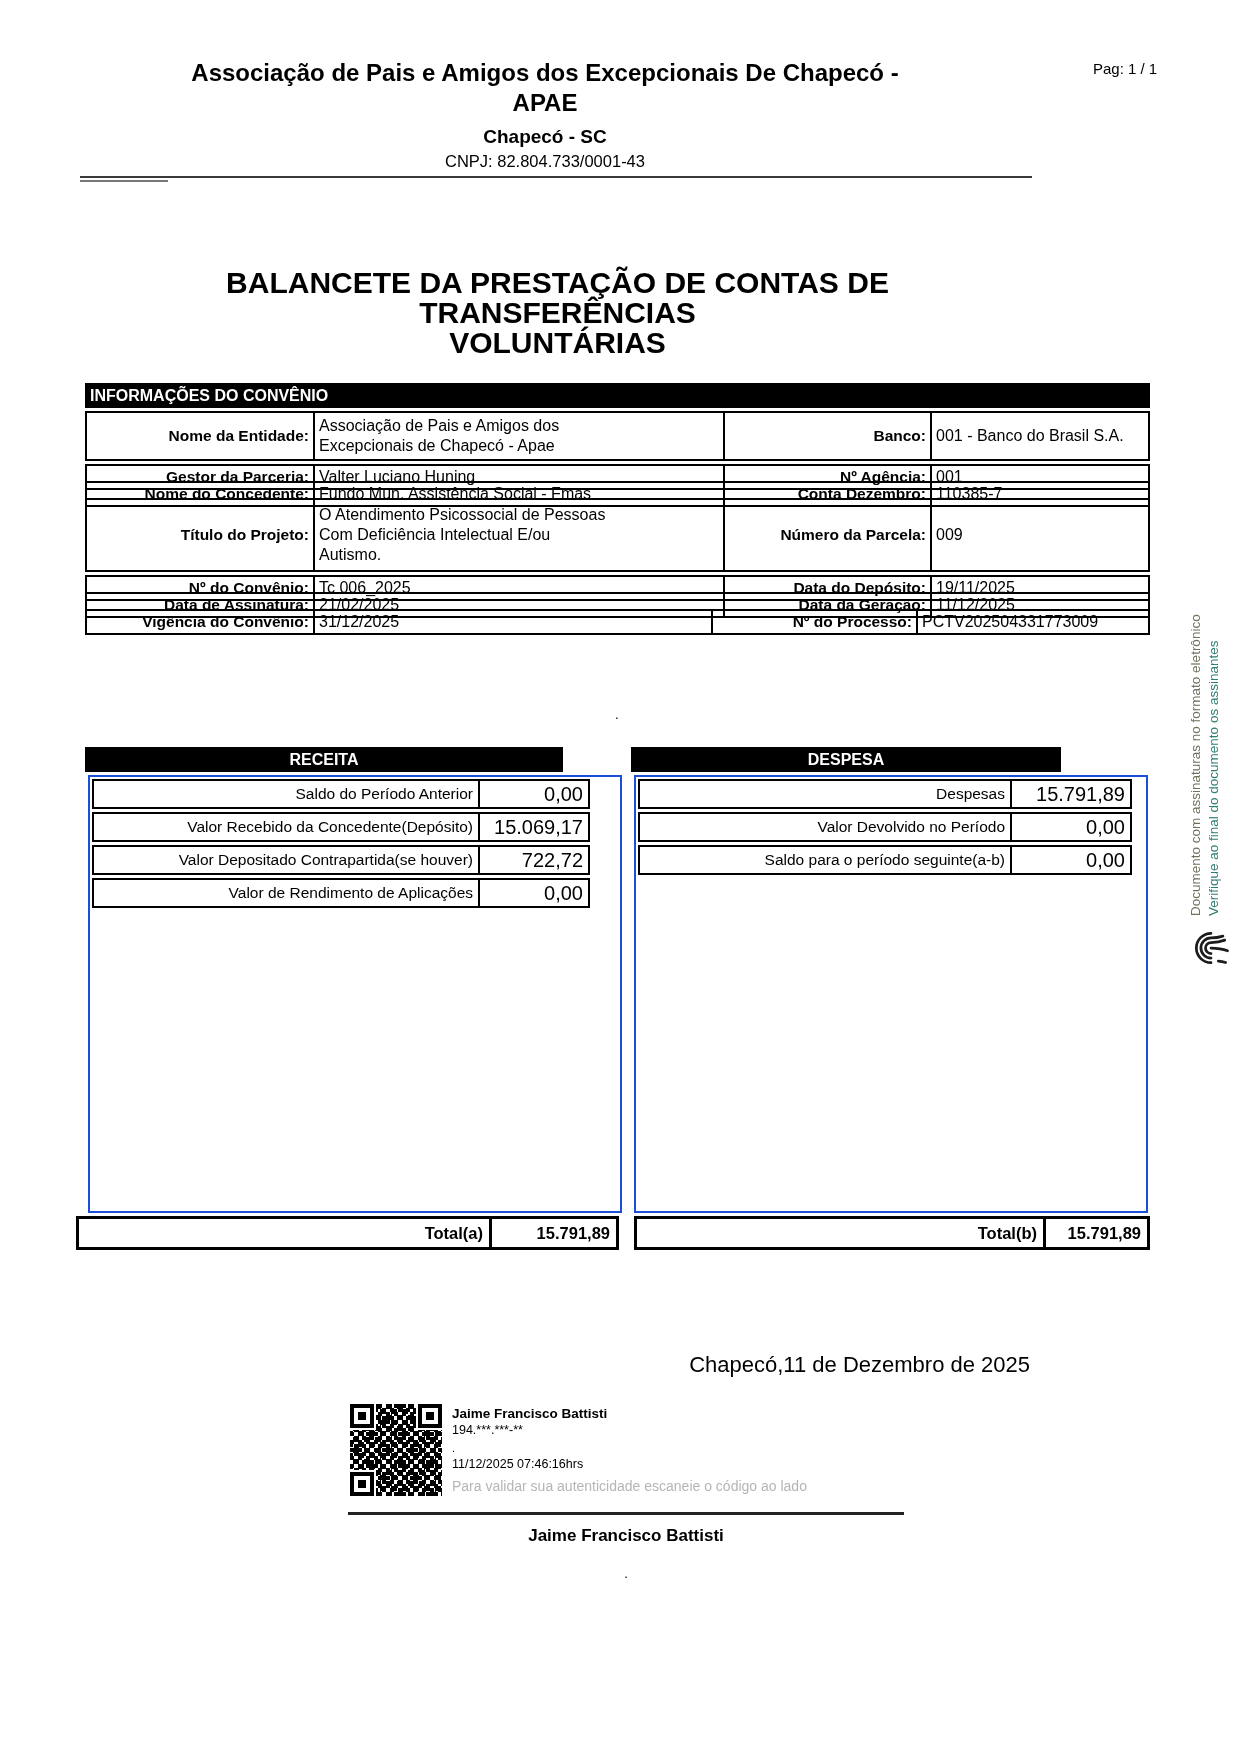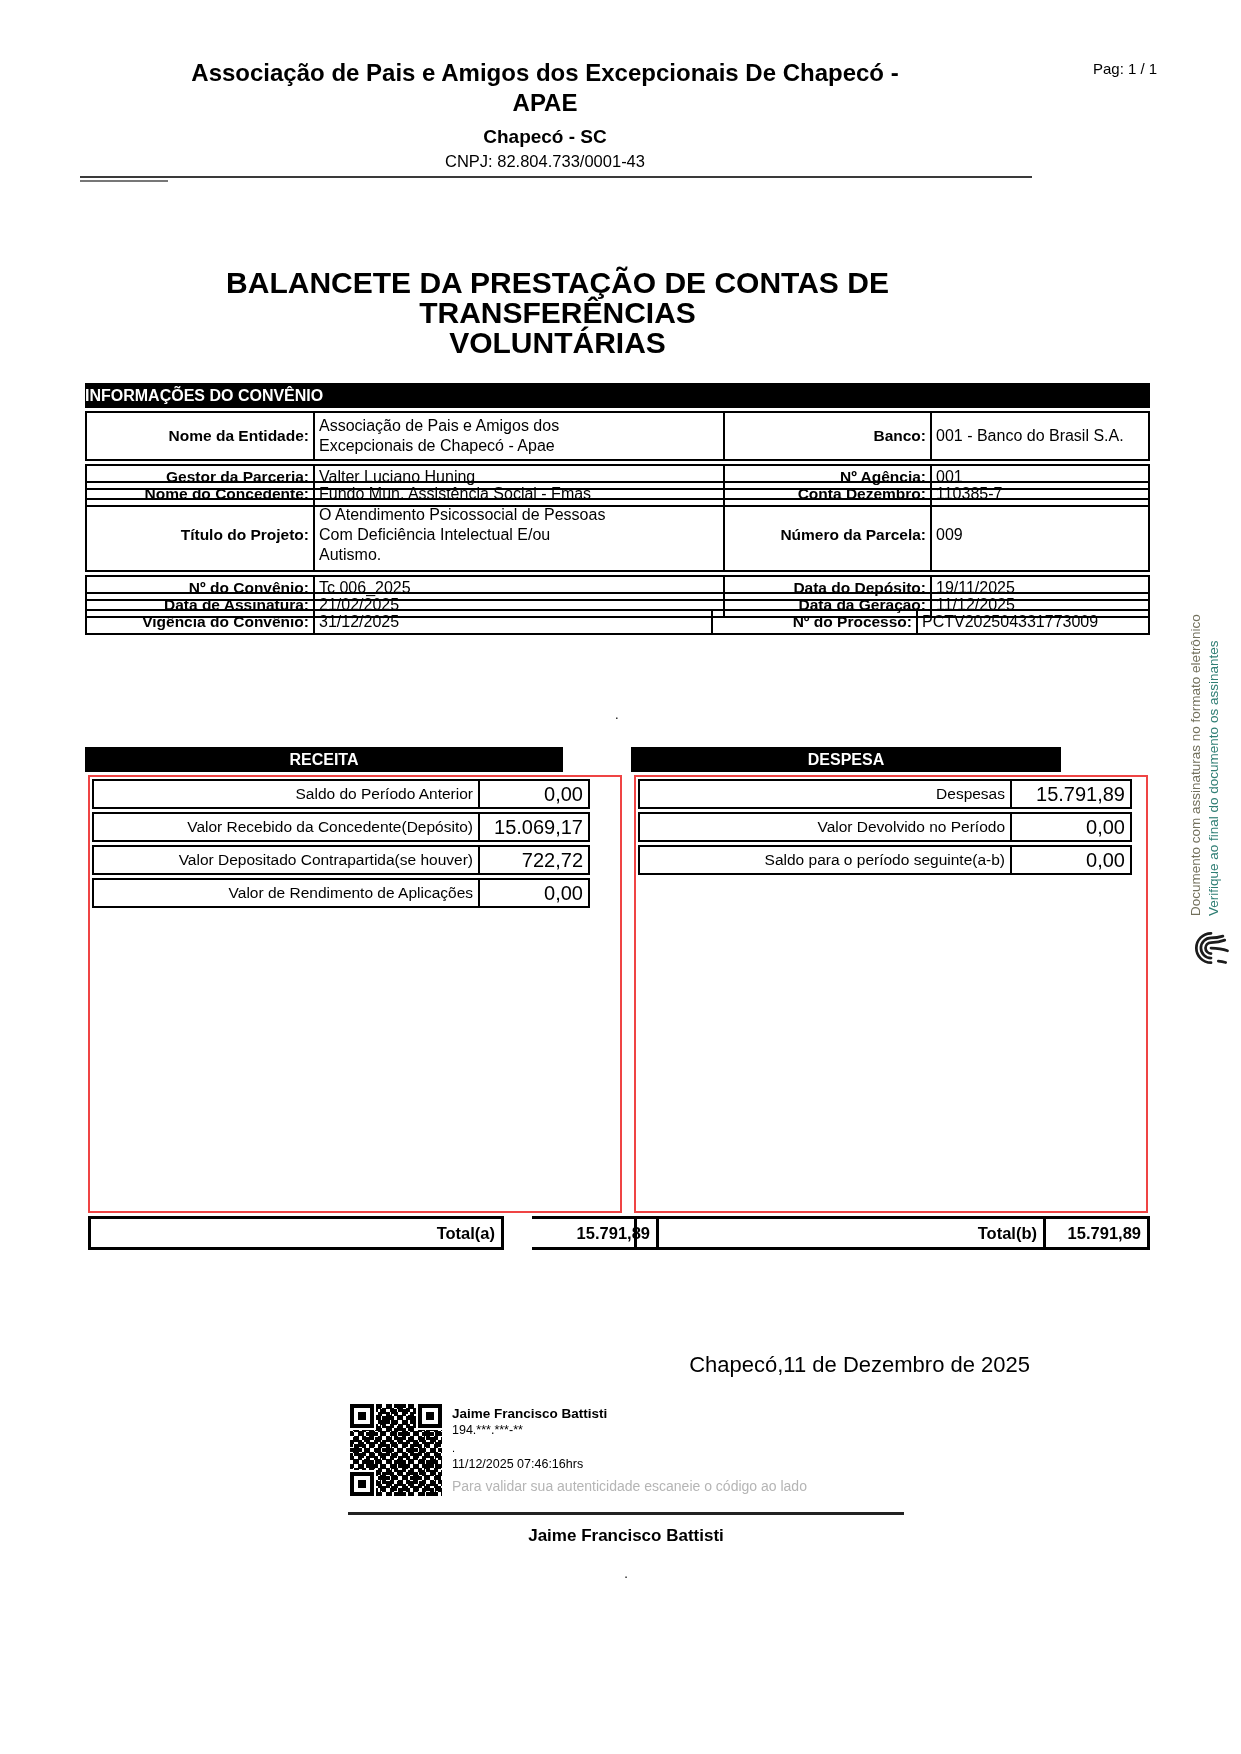--- a/index.html
+++ b/index.html
@@ -17,49 +17,49 @@
   .hr-stub{left:80px;top:180px;width:88px;border-top:2px solid #777;height:0;}
 
   
   .doc-title{left:85px;top:268px;width:945px;text-align:center;
              font-size:30px;font-weight:bold;line-height:30px;}
 
   
   .info-table{left:85px;top:383px;width:1065px;}
   .band{background:#000;color:#fff;font-weight:bold;font-size:16px;
         height:25px;line-height:25px;box-sizing:border-box;}
-  .band.left-pad{text-align:left;}
+  .band.left-pad{padding-left:5px;text-align:left;}
   .band.center{text-align:center;}
   .irow{display:grid;margin-top:3px;}
   .cols-std{grid-template-columns:230px 410px 207px 1fr;}
   .cols-last{grid-template-columns:230px 398px 205px 1fr;}
   .h30{height:14px;} .h50{height:50px;} .h74{height:74px;}
   .cell{box-sizing:border-box;border:2px solid #000;border-left:none;
         display:flex;align-items:center;padding:1px 4px;font-size:16px;line-height:20px;}
   .cell.first{border-left:2px solid #000;}
   .cell.label{justify-content:flex-end;text-align:right;font-weight:bold;font-size:15.5px;}
   .cell.value{justify-content:flex-start;text-align:left;}
   .narrow{display:block;max-width:296px;}
 
   
   .receita-band{left:85px;top:747px;width:478px;}
   .despesa-band{left:631px;top:747px;width:430px;}
-  .fin-body{box-sizing:border-box;border:2px solid #ef4444;position:absolute;background:#fff;}
+  .fin-body{box-sizing:border-box;border:2px solid #1d4ed8;position:absolute;background:#fff;}
   .receita-body{left:88px;top:775px;width:534px;height:438px;}
   .despesa-body{left:634px;top:775px;width:514px;height:438px;}
   .fin-rows{position:absolute;left:2px;top:2px;}
   .frow{display:grid;margin-bottom:3px;height:30px;}
   .frow.r{grid-template-columns:388px 110px;}
   .frow.d{grid-template-columns:374px 120px;}
   .fcell{box-sizing:border-box;border:2px solid #000;display:flex;align-items:center;
          padding:1px 5px;font-size:15.5px;}
   .flabel{justify-content:flex-end;text-align:right;}
   .fvalue{border-left:none;justify-content:flex-end;text-align:right;font-size:20px;}
   .total-row{display:grid;height:34px;}
-  .total-left{left:88px;top:1216px;grid-template-columns:416px 127px;gap:28px;}
+  .total-left{left:76px;top:1216px;grid-template-columns:416px 127px;}
   .total-right{left:634px;top:1216px;grid-template-columns:412px 104px;}
   .tcell{box-sizing:border-box;border:3px solid #000;display:flex;align-items:center;
          font-weight:bold;font-size:16.5px;padding:1px 6px;}
   .tlabel{justify-content:flex-end;text-align:right;}
   .tvalue{border-left:none;justify-content:flex-end;text-align:right;}
   .tiny-dot{left:615px;top:707px;font-size:13px;}
 
   
   .date-line{left:530px;top:1352px;width:500px;text-align:right;font-size:22px;}
 

